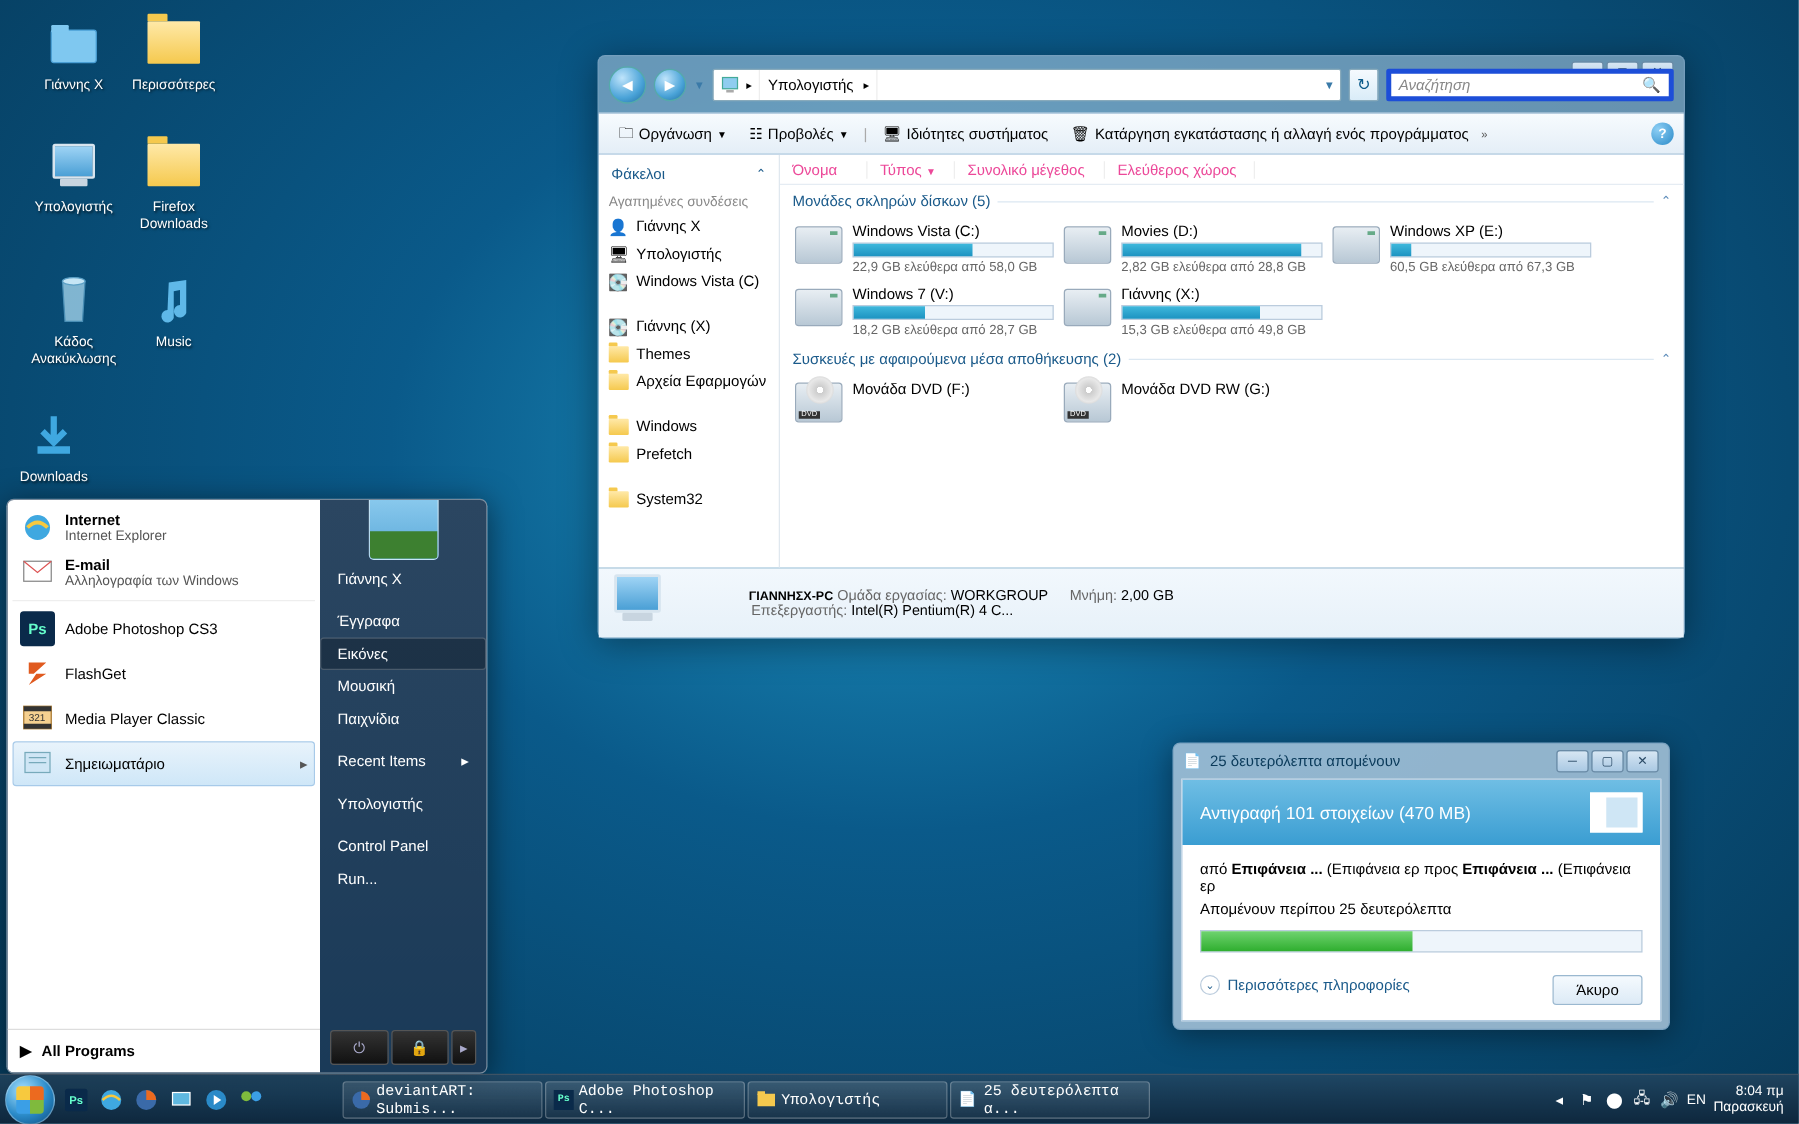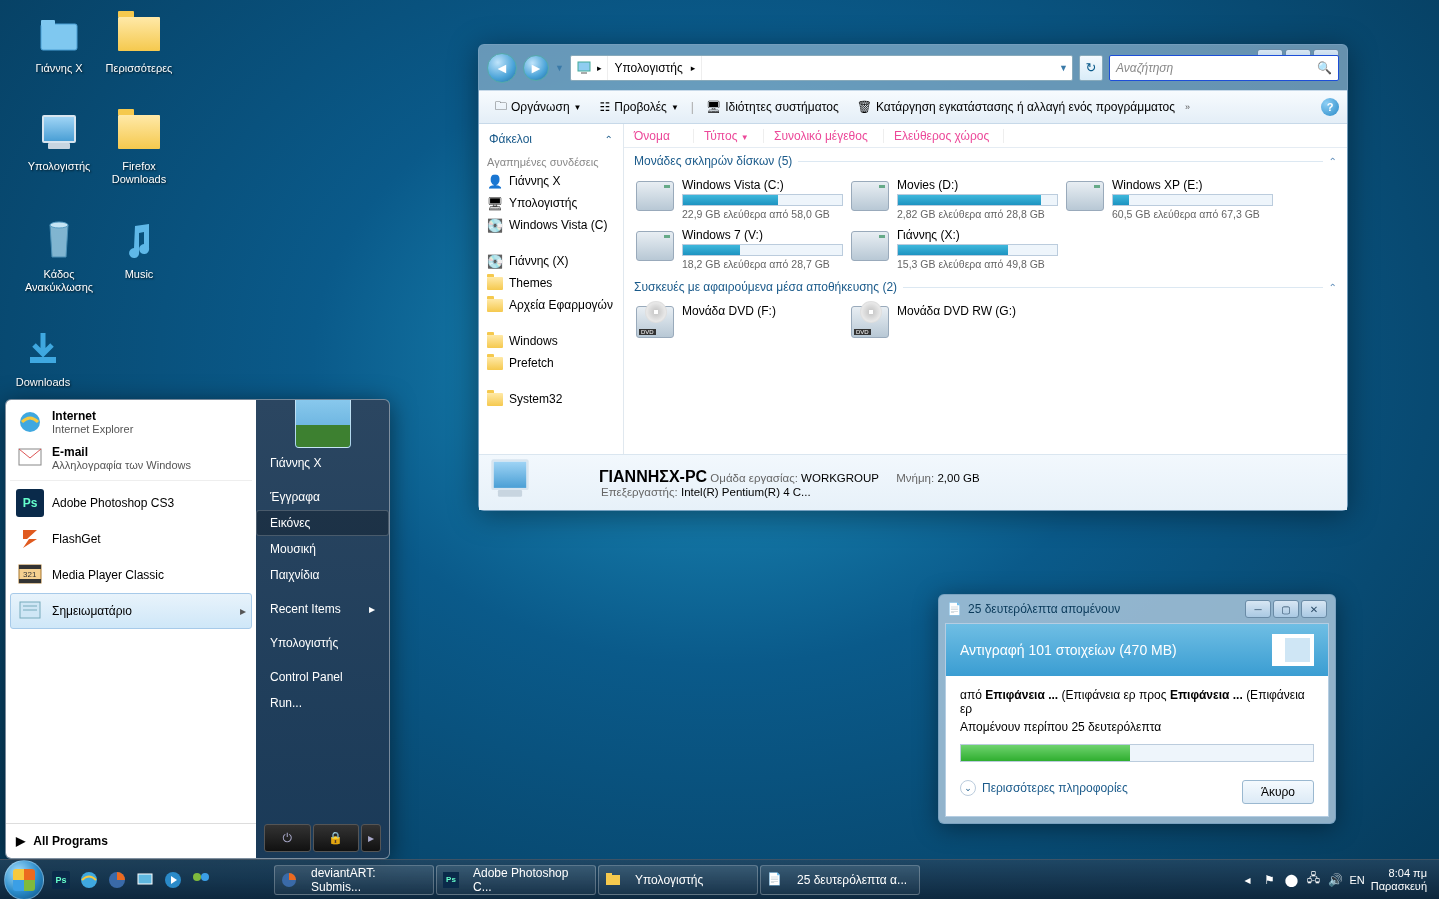--- a/index.html
+++ b/index.html
@@ -46,21 +46,21 @@
 .win { position:absolute; border:1px solid rgba(120,160,190,.8); border-radius:6px;
   background: rgba(180,205,225,.55); box-shadow: 0 4px 30px rgba(0,0,0,.4); }
 .win-controls{position:absolute;top:4px;right:8px;display:flex;gap:2px;}
 .wc-btn{width:26px;height:18px;border:1px solid #6a8ba6;border-radius:3px;background:linear-gradient(#d7e6f3,#aac9e3);display:flex;align-items:center;justify-content:center;font-size:10px;color:#2a4a66;}
 .exp-top{height:45px;padding:6px 8px;display:flex;align-items:center;gap:6px;}
 .nav-btn{width:30px;height:30px;border-radius:50%;background:radial-gradient(circle at 35% 30%,#bfe4fb,#4aa3d8 60%,#1f6ea0);border:1px solid #5aa;display:flex;align-items:center;justify-content:center;color:#fff;font-size:14px;}
 .nav-btn.fwd{width:26px;height:26px;}
 .addr-bar{flex:1;height:26px;background:#fff;border:1px solid #8ab;display:flex;align-items:center;font-size:12px;border-radius:2px;}
 .addr-bar .seg{padding:0 6px;border-right:1px solid #eee;height:100%;display:flex;align-items:center;gap:4px;}
 .addr-refresh{width:24px;height:26px;background:linear-gradient(#f5fafe,#d9ecf8);border:1px solid #8ab;border-radius:2px;display:flex;align-items:center;justify-content:center;color:#0a5a8a;font-size:13px;}
-.search-box{width:230px;height:26px;background:#fff;border:1px solid #1d4ed8;display:flex;align-items:center;padding:0 6px;color:#888;font-style:italic;position:relative;border-radius:2px;}
+.search-box{width:230px;height:26px;background:#fff;border:4px solid #1d4ed8;display:flex;align-items:center;padding:0 6px;color:#888;font-style:italic;position:relative;border-radius:2px;}
 .search-box .mag{position:absolute;right:6px;font-style:normal;color:#2a6aa0;}
 .tool-row{height:34px;background:linear-gradient(#f7fbfe,#e4eef7);border-top:1px solid #c7d9e9;border-bottom:1px solid #c7d9e9;display:flex;align-items:center;padding:0 8px;gap:2px;}
 .tb-btn{padding:3px 8px;display:flex;align-items:center;gap:4px;font-size:12px;border-radius:3px;}
 .tb-sep{color:#aaa;padding:0 2px;}
 .tb-help{margin-left:auto;width:18px;height:18px;border-radius:50%;background:radial-gradient(circle at 30% 30%,#8dcff5,#2a8ac8);color:#fff;display:flex;align-items:center;justify-content:center;font-size:11px;font-weight:bold;}
 .exp-body{display:flex;background:#fff;}
 .nav-pane{width:145px;border-right:1px solid #e0e8ef;padding:4px;}
 .np-head{display:flex;justify-content:space-between;align-items:center;padding:4px 6px;color:#1a5a8a;font-size:12px;}
 .np-sub{color:#888;font-size:11px;padding:6px 4px 2px;}
 .np-item{display:flex;align-items:center;gap:6px;padding:3px 4px;font-size:12px;color:#000;}
@@ -75,21 +75,21 @@
 .drive{width:215px;display:flex;gap:8px;padding:4px;align-items:flex-start;}
 .drive .dico{width:38px;height:36px;display:flex;align-items:center;justify-content:center;}
 .drive .dinfo{flex:1;}
 .drive .dname{font-size:12px;margin-bottom:2px;}
 .drive .dbar{height:12px;border:1px solid #bcd;background:#eef5fb;position:relative;margin-bottom:2px;}
 .drive .dbar .fill{position:absolute;top:0;bottom:0;left:0;background:linear-gradient(#3fb8dc,#1d93c1);}
 .drive .dfree{font-size:10.5px;color:#666;}
 .details-pane{height:56px;border-top:1px solid #dae6f0;background:linear-gradient(#f2f8fd,#e7f1f9);display:flex;align-items:center;padding:4px 10px;gap:12px;}
 .dp-ico{width:50px;height:44px;}
 .dp-txt{font-size:11.5px;}
-.dp-txt b{font-size:16px;padding-left:48px;}
+.dp-txt b{font-size:10px;padding-left:48px;}
 .dp-kv{display:inline-block;margin-right:14px;}
 .dp-k{color:#666;}
 
 
 .copy-dlg{position:absolute;border:1px solid rgba(120,160,190,.9);border-radius:6px;
   background:rgba(180,205,225,.8);box-shadow:0 4px 25px rgba(0,0,0,.4);}
 .cd-title{height:28px;padding:4px 8px;display:flex;align-items:center;gap:6px;color:#0a3a5a;font-size:12px;}
 .cd-body{background:#fff;margin:0 6px 6px;border:1px solid #b5cde2;}
 .cd-head{background:linear-gradient(#6fbee4,#3a9dd2);color:#fff;padding:10px 14px;font-size:14px;display:flex;align-items:center;justify-content:space-between;}
 .cd-head .pages{width:42px;height:32px;background:#fff;border:1px solid #fff;position:relative;}
@@ -110,21 +110,21 @@
 .start-orb{width:40px;height:40px;border-radius:50%;
   background:radial-gradient(circle at 35% 30%,#a5e0ff,#2a8ac8 55%,#0a4a7a);
   display:flex;align-items:center;justify-content:center;color:#fff;border:1px solid rgba(255,255,255,.3);position:relative;}
 .start-orb::after{content:"";position:absolute;width:22px;height:22px;border-radius:3px;
   background: conic-gradient(#ec6a1f 0 25%, #7fba3d 25% 50%, #3b9fe6 50% 75%, #f7c93e 75% 100%);}
 .ql{display:flex;gap:2px;margin-left:4px;}
 .ql-btn{width:26px;height:32px;display:flex;align-items:center;justify-content:center;border-radius:3px;}
 .tb-tasks{display:flex;gap:2px;margin-left:60px;}
 .tb-task{width:160px;height:30px;border:1px solid rgba(255,255,255,.25);border-radius:3px;
   background:linear-gradient(rgba(255,255,255,.12),rgba(255,255,255,.04));
-  display:flex;align-items:center;gap:14px;padding:0 6px;color:#fff;font-size:12px;overflow:hidden;}
+  display:flex;align-items:center;gap:4px;padding:0 6px;color:#fff;font-size:12px;overflow:hidden;font-family:Liberation Mono, monospace;}
 .tb-task .ico16{width:16px;height:16px;flex-shrink:0;}
 .tray{margin-left:auto;display:flex;align-items:center;gap:6px;color:#fff;padding-right:8px;}
 .tray-ico{width:16px;height:16px;display:flex;align-items:center;justify-content:center;font-size:12px;}
 .tray-time{text-align:right;font-size:11px;line-height:1.1;}
 
 
 .svg-drive{width:38px;height:30px;background:linear-gradient(#e8eef3,#b8c8d5);border:1px solid #9ab;border-radius:3px;position:relative;}
 .svg-drive::after{content:"";position:absolute;top:3px;right:3px;width:6px;height:3px;background:#6a8;}
 .svg-dvd{width:38px;height:32px;background:linear-gradient(#e8eef3,#b8c8d5);border:1px solid #9ab;border-radius:3px;position:relative;}
 .svg-dvd::before{content:"";position:absolute;top:-6px;left:8px;width:22px;height:22px;border-radius:50%;background:radial-gradient(circle,#fff 15%,#ccc 16%,#e8e8e8 60%,#bbb);}

